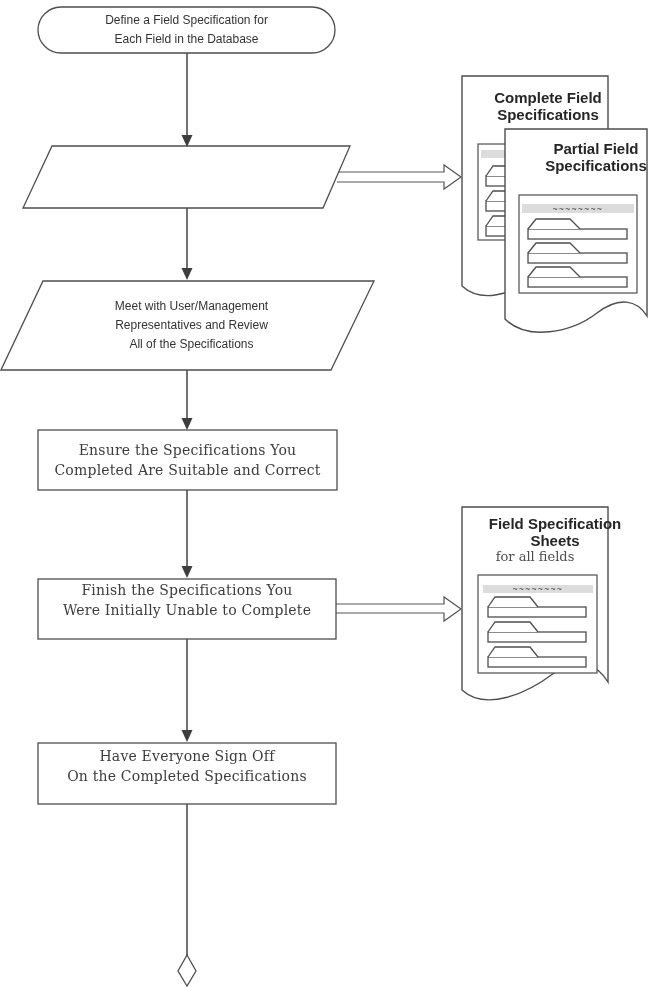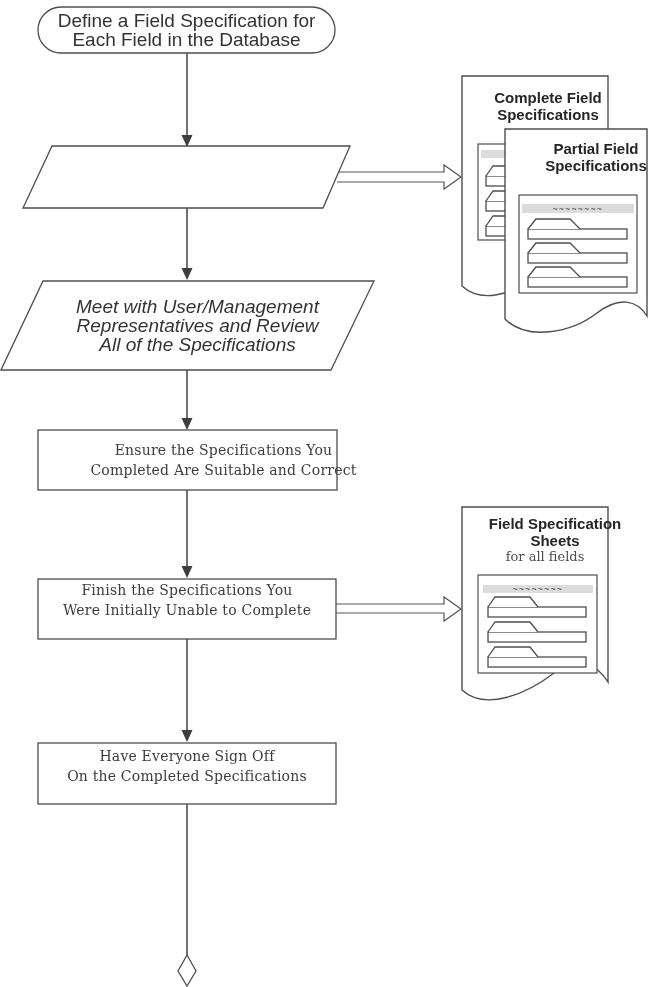--- a/index.html
+++ b/index.html
@@ -6,21 +6,21 @@
   .stage{
     position:relative;width:651px;height:987px;background:#ffffff;
     font-family:"Liberation Sans",sans-serif;overflow:hidden;
   }
   .stage svg{position:absolute;left:0;top:0;}
   .label{
     position:absolute;display:flex;align-items:center;justify-content:center;
     text-align:center;white-space:pre-line;pointer-events:none;
   }
   .sans-label{
-    font-family:"Liberation Sans",sans-serif;font-size:19px;line-height:19px;color:#333333;
+    font-family:"Liberation Sans",sans-serif;font-size:12px;line-height:19px;color:#333333;
   }
   .serif-label{
     font-family:"DejaVu Serif","Liberation Serif",serif;font-size:14px;line-height:20px;
     color:#3d3d3d;letter-spacing:0.2px;
   }
   .doc-title{
     font-family:"Liberation Sans",sans-serif;font-weight:bold;font-size:15px;line-height:17px;
     color:#262626;align-items:flex-start;
   }
   .doc-subtitle{
@@ -120,37 +120,37 @@
 
       <line class="flowline" x1="187" y1="804" x2="187" y2="956"></line>
       <polygon class="shape" points="187,955 196,971 187,986 178,971"></polygon>
     </g>
   </svg>
 
   <div class="label sans-label" style="left:38px;top:7px;width:297px;height:46px;">Define a Field Specification for
 Each Field in the Database</div>
 
 
-  <div class="label sans-label" style="left:11px;top:281px;width:373px;height:89px;font-style:italic;">Meet with User/Management
+  <div class="label sans-label" style="left:5px;top:281px;width:373px;height:89px;">Meet with User/Management
 Representatives and Review
 All of the Specifications</div>
 
-  <div class="label serif-label" style="left:38px;top:430px;width:299px;height:60px;padding-left:36px;">Ensure the Specifications You
+  <div class="label serif-label" style="left:38px;top:430px;width:299px;height:60px;">Ensure the Specifications You
 Completed Are Suitable and Correct</div>
 
   <div class="label serif-label" style="left:38px;top:579px;width:298px;height:42px;">Finish the Specifications You
 Were Initially Unable to Complete</div>
 
   <div class="label serif-label" style="left:38px;top:743px;width:298px;height:45px;">Have Everyone Sign Off
 On the Completed Specifications</div>
 
   <div class="label doc-title" style="left:462px;top:89px;width:172px;height:36px;justify-content:center;">Complete Field
 Specifications</div>
 
   <div class="label doc-title" style="left:505px;top:140px;width:142px;height:36px;justify-content:center;padding-left:20px;">Partial Field
 Specifications</div>
 
   <div class="label doc-title" style="left:462px;top:515px;width:146px;height:36px;justify-content:center;margin-left:20px;">Field Specification
 Sheets</div>
 
-  <div class="label doc-subtitle" style="left:462px;top:549px;width:146px;height:16px;justify-content:center;margin-left:10px;">for all fields</div>
+  <div class="label doc-subtitle" style="left:462px;top:549px;width:146px;height:16px;justify-content:center;">for all fields</div>
 
 </div>
 
 </body></html>

